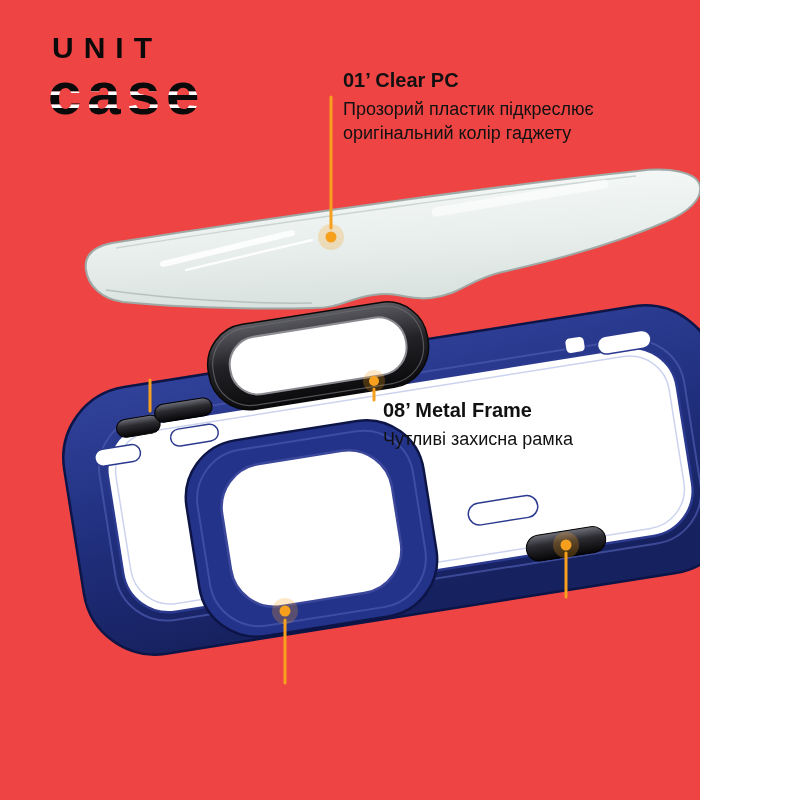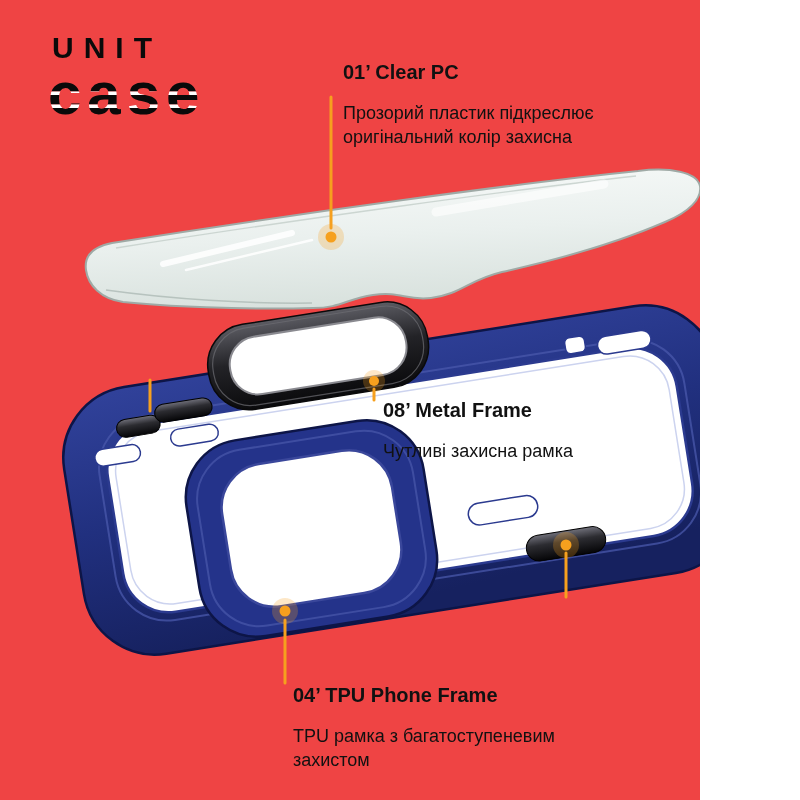--- a/index.html
+++ b/index.html
@@ -2,24 +2,24 @@
 <html><head>
 <meta charset="utf-8">
 <style>
   html,body{margin:0;padding:0;background:#ffffff;}
   body{font-family:"Liberation Sans", sans-serif;color:#111;}
   .stage{position:relative;width:700px;height:800px;background:#ef4444;overflow:hidden;}
   .logo{position:absolute;left:44px;top:30px;}
   .art{position:absolute;left:0;top:0;}
   .callout{position:absolute;}
   .co-title{font-size:20px;font-weight:bold;line-height:25px;white-space:nowrap;}
-  .co-body{font-size:18px;line-height:24px;white-space:nowrap;margin-top:16px;}
+  .co-body{font-size:18px;line-height:24px;white-space:nowrap;margin-top:4px;}
   .co-body div{white-space:nowrap;}
   .ra{text-align:right;}
-  #co-clearpc{left:343px;top:60px;}
+  #co-clearpc{left:343px;top:68px;}
   #co-metalbuttons{left:24px;top:331px;width:128px;}
   #co-metalframe{left:383px;top:398px;}
   #co-metalbutton{left:346px;top:596px;width:240px;}
   #co-tpuframe{left:293px;top:683px;}
 </style>
 </head>
 <body>
 
 <div class="stage">
 
@@ -124,34 +124,27 @@
       <circle cx="566" cy="545" r="5.5" fill="#F6A01E"></circle>
       <circle cx="285" cy="611" r="13" fill="#F6A01E" opacity="0.25"></circle>
       <circle cx="285" cy="611" r="5.5" fill="#F6A01E"></circle>
     </g>
   </svg>
 
   <div class="callout" id="co-clearpc">
     <div class="co-title">01’ Clear PC</div>
     <div class="co-body">
       <div>Прозорий пластик підкреслює</div>
-      <div>оригінальний колір захисна</div>
+      <div>оригінальний колір гаджету</div>
     </div>
   </div>
 
 
   <div class="callout" id="co-metalframe">
     <div class="co-title">08’ Metal Frame</div>
     <div class="co-body">
       <div>Чутливі захисна рамка</div>
     </div>
   </div>
 
 
-  <div class="callout" id="co-tpuframe">
-    <div class="co-title">04’ TPU Phone Frame</div>
-    <div class="co-body">
-      <div>TPU рамка з багатоступеневим</div>
-      <div>захистом</div>
-    </div>
-  </div>
 
 </div>
 
 </body></html>

